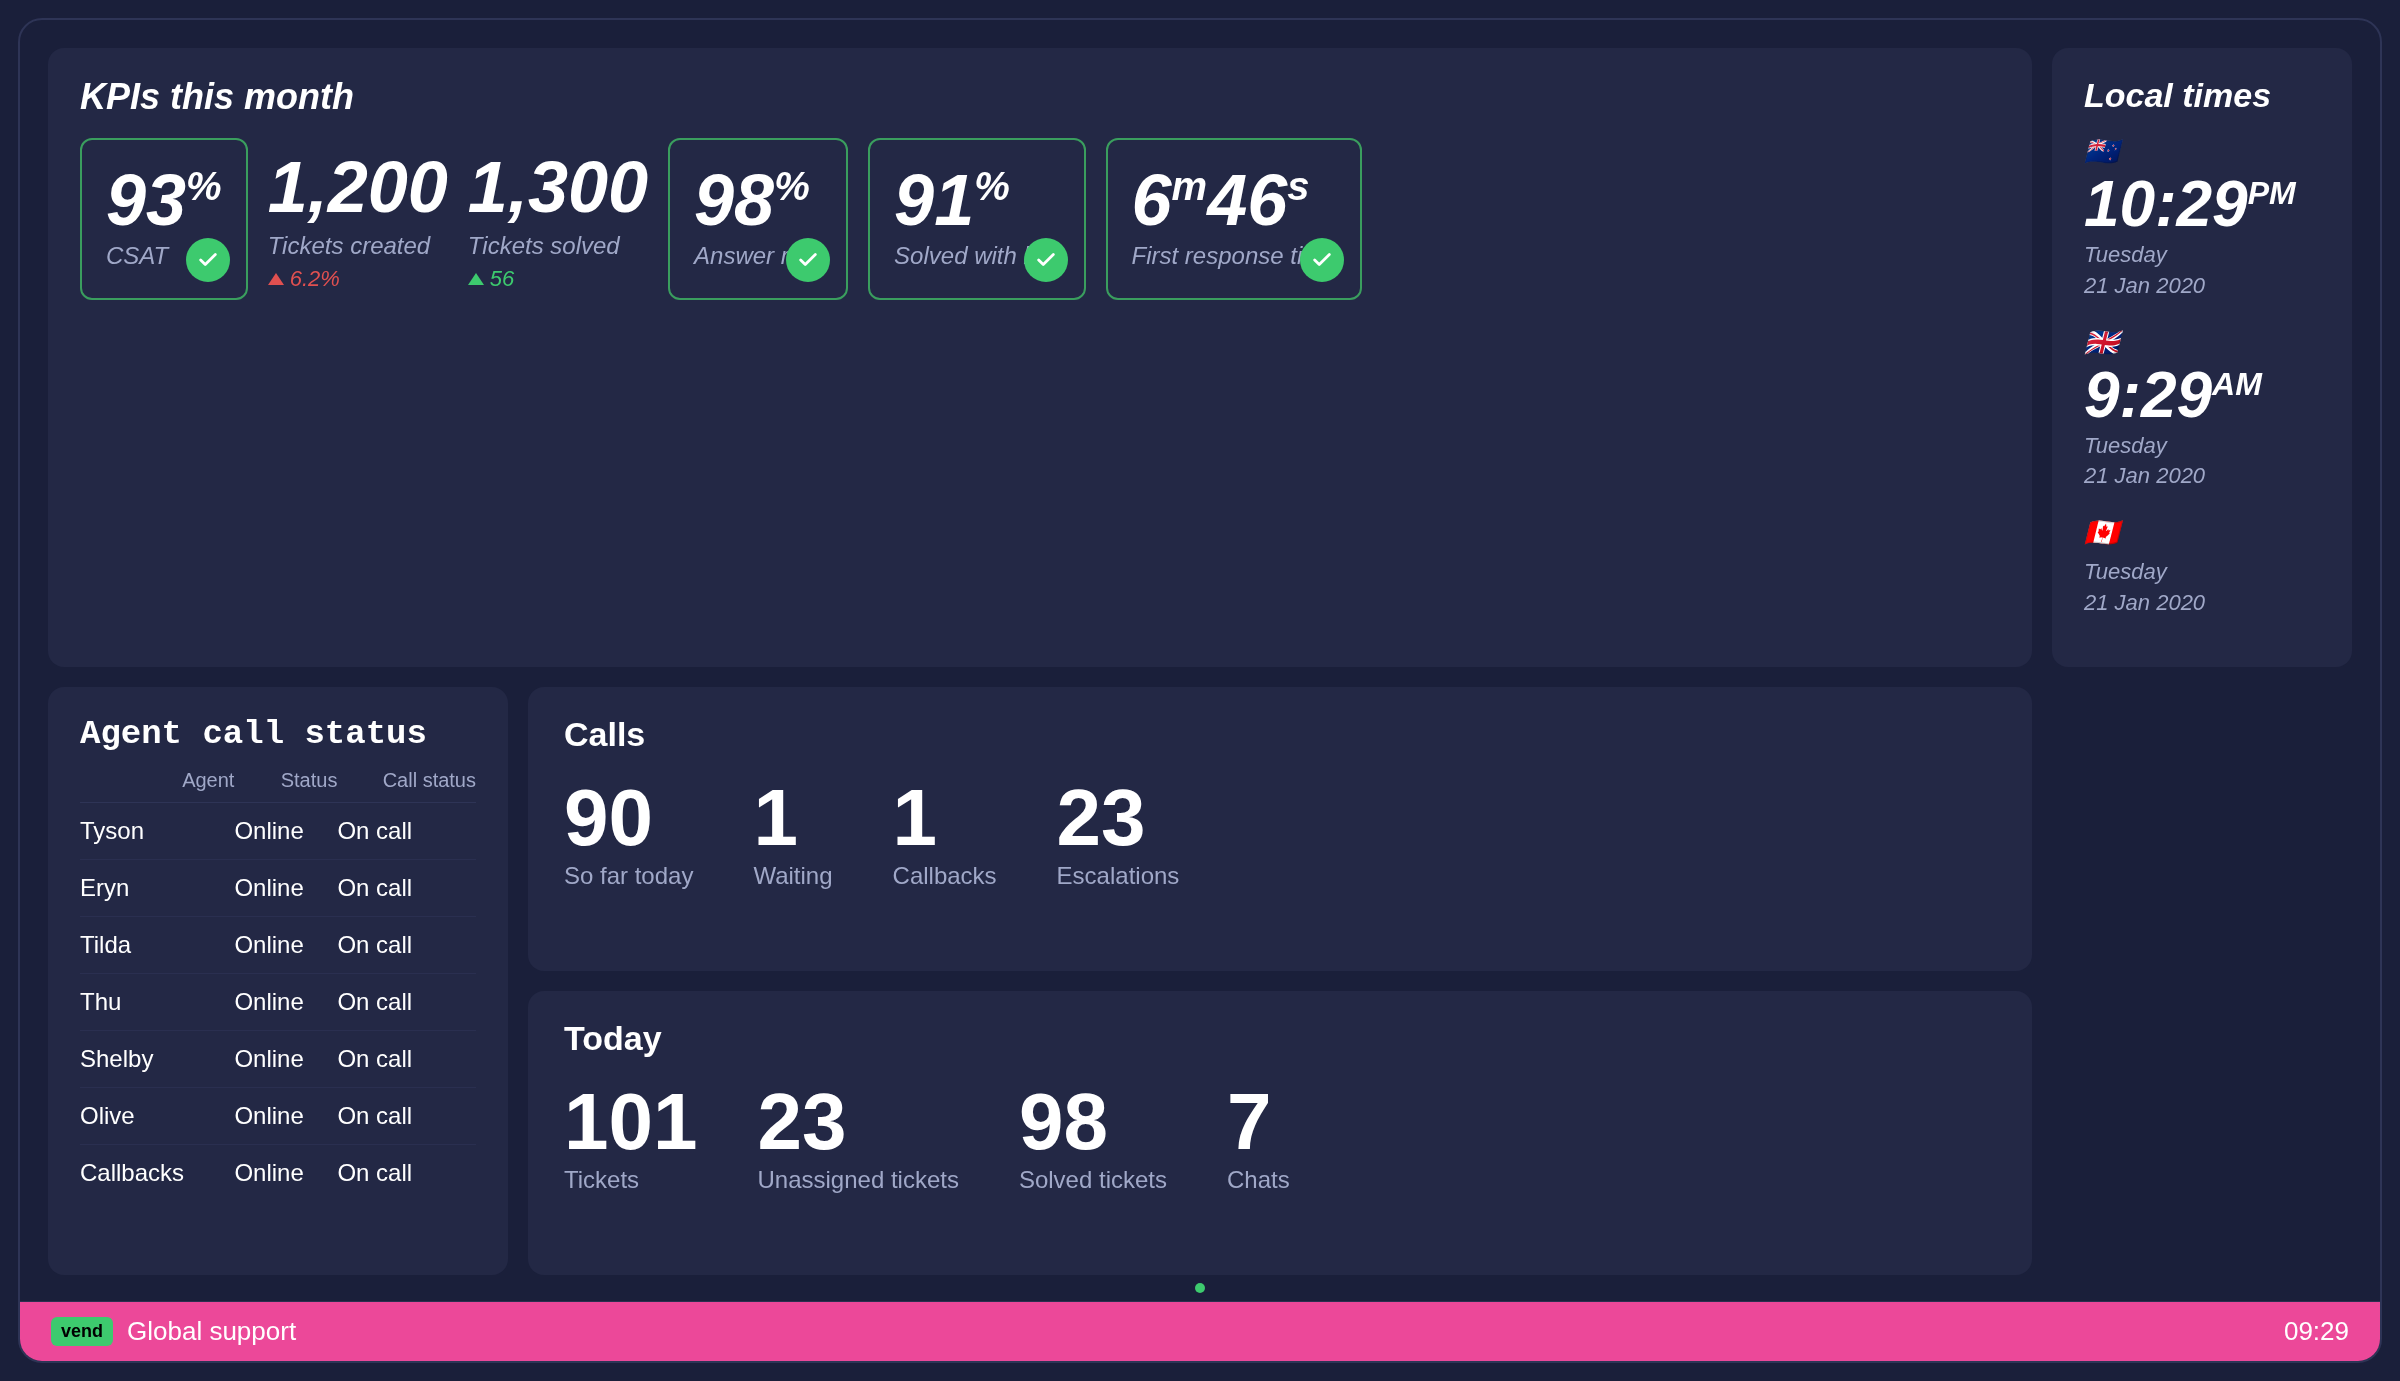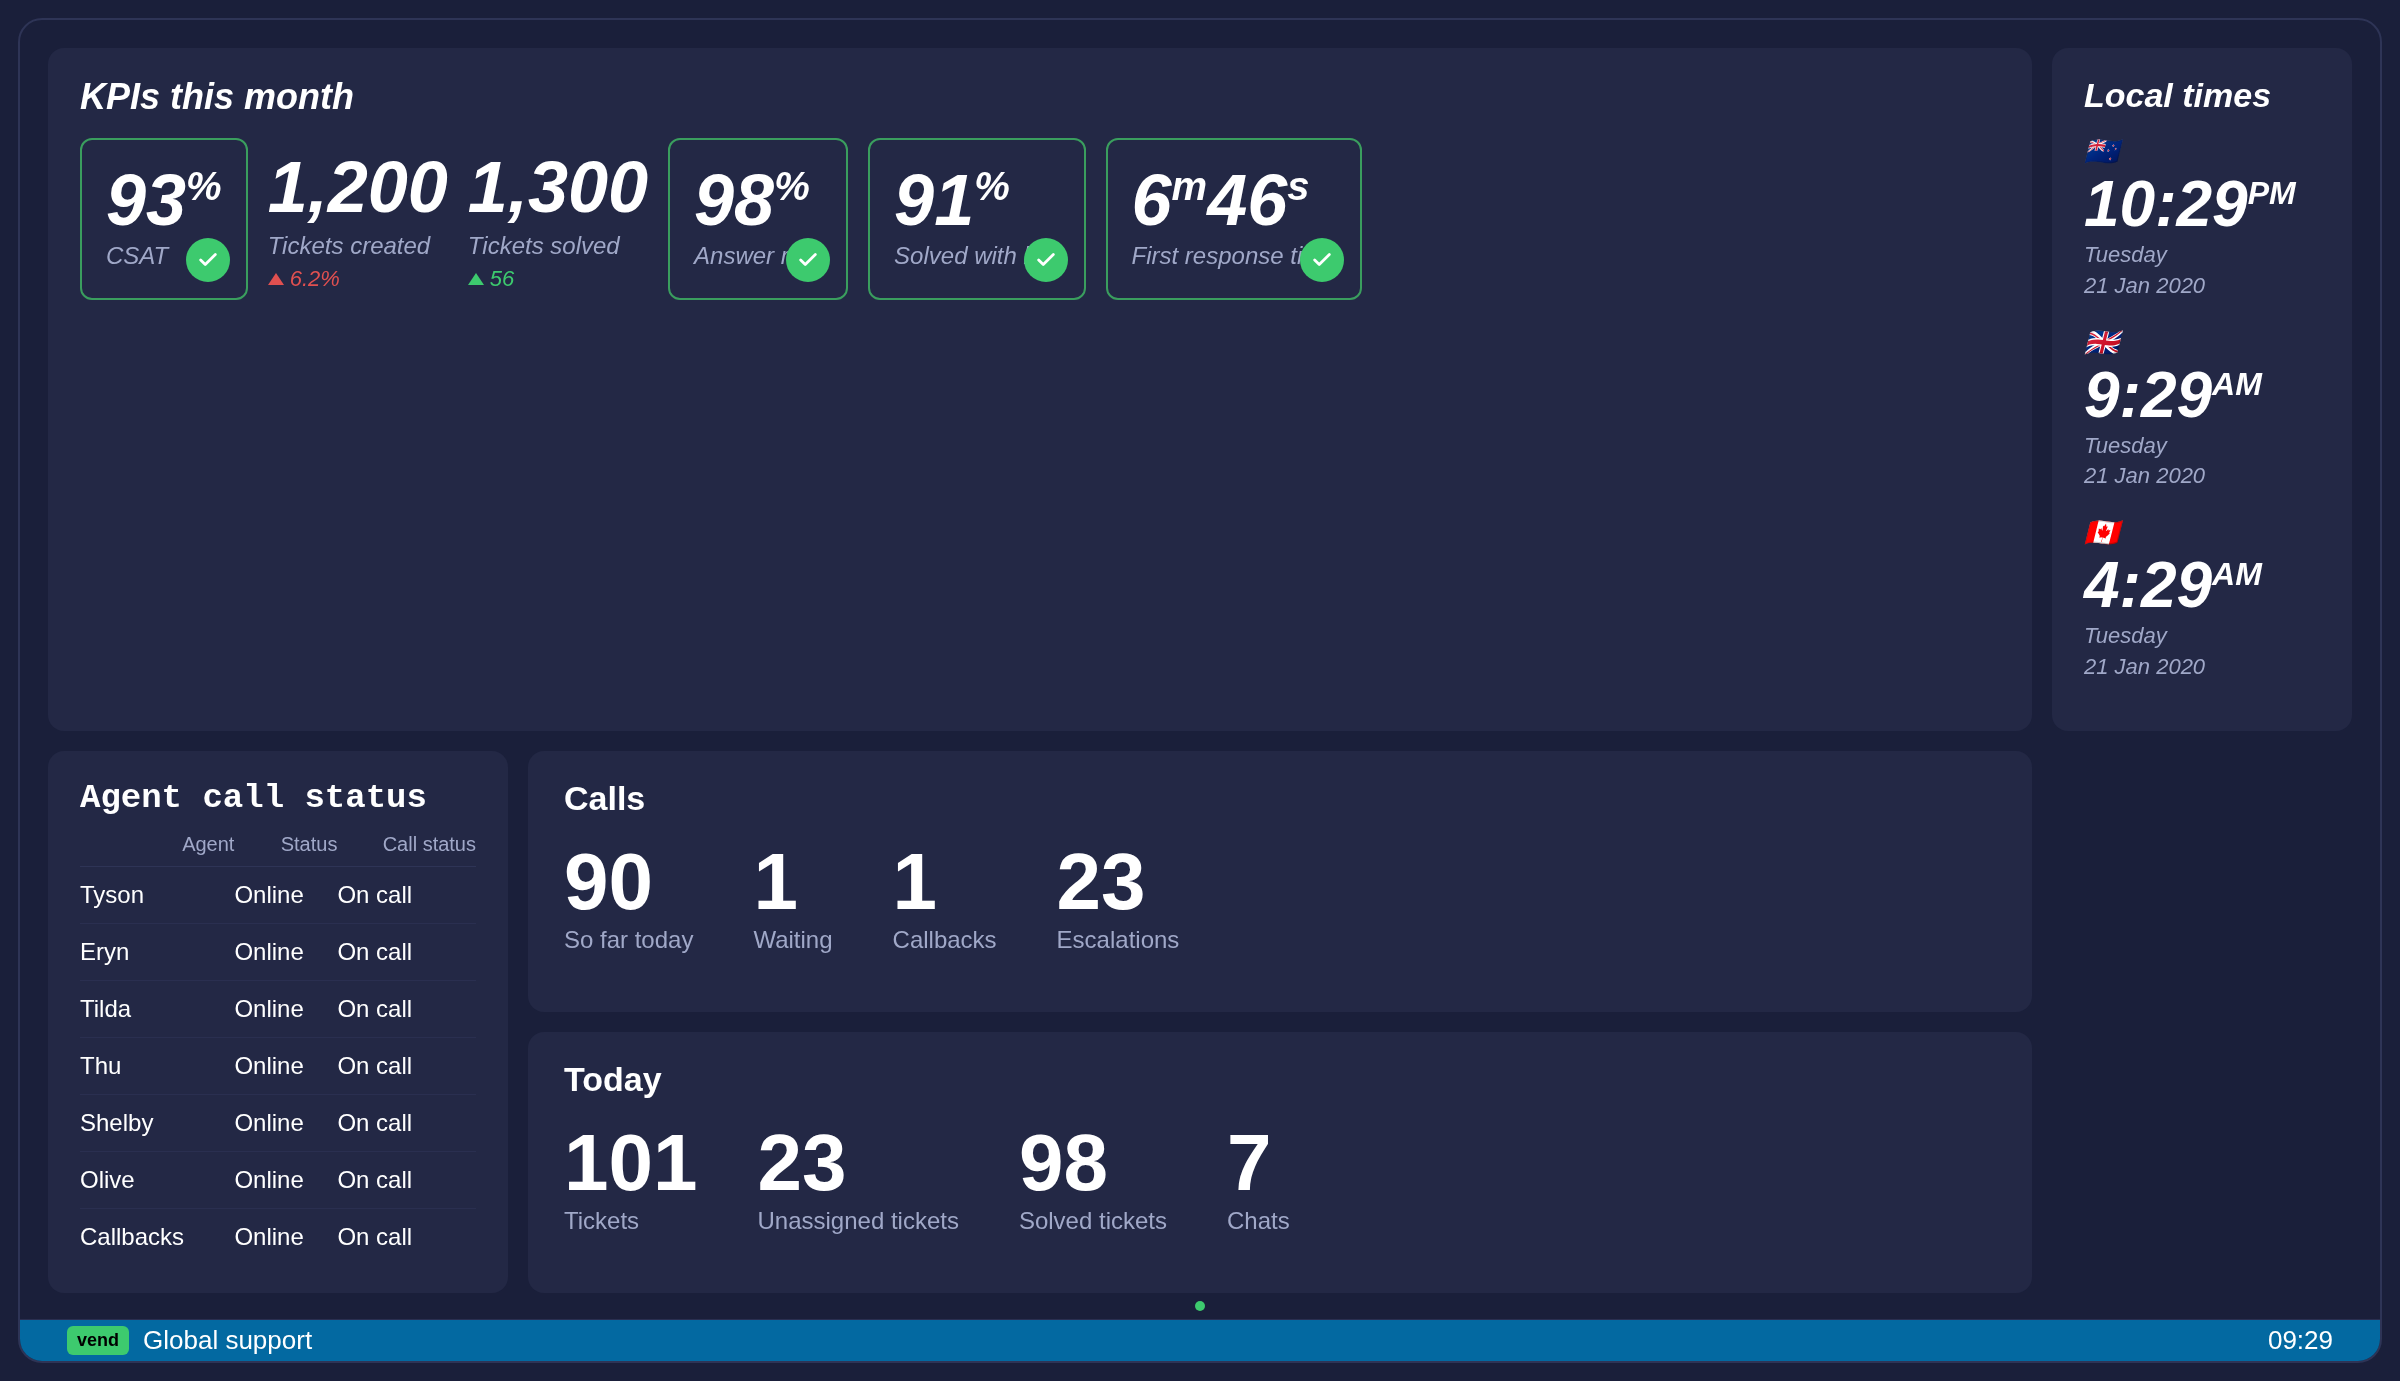--- a/index.html
+++ b/index.html
@@ -242,25 +242,25 @@
     }
     .stat-item .stat-label {
       font-size: 24px;
       color: #a0a8c8;
       margin-top: 4px;
     }
 
     
     .footer {
       height: 60px;
-      background: #0369a1;
+      background: #ec4899;
       display: flex;
       align-items: center;
       justify-content: space-between;
-      padding: 0 47px;
+      padding: 0 31px;
       border-top: 1px solid #2a2f50;
     }
     .footer-left {
       display: flex;
       align-items: center;
       gap: 14px;
     }
     .vend-logo {
       background: #3dca6e;
       color: #000;
@@ -379,21 +379,20 @@
           <div class="flag">🇬🇧</div>
           <div class="time-display">9:29<sup>AM</sup></div>
           <div class="date-line">
             <span>Tuesday</span><br>
             <span>21 Jan 2020</span>
           </div>
         </div>
 
         <div class="time-entry">
           <div class="flag">🇨🇦</div>
-          <div class="time-display">4:29<sup>AM</sup></div>
           <div class="date-line">
             <span>Tuesday</span><br>
             <span>21 Jan 2020</span>
           </div>
         </div>
       </div>
     </div>
 
     <div class="bottom-row">
 

